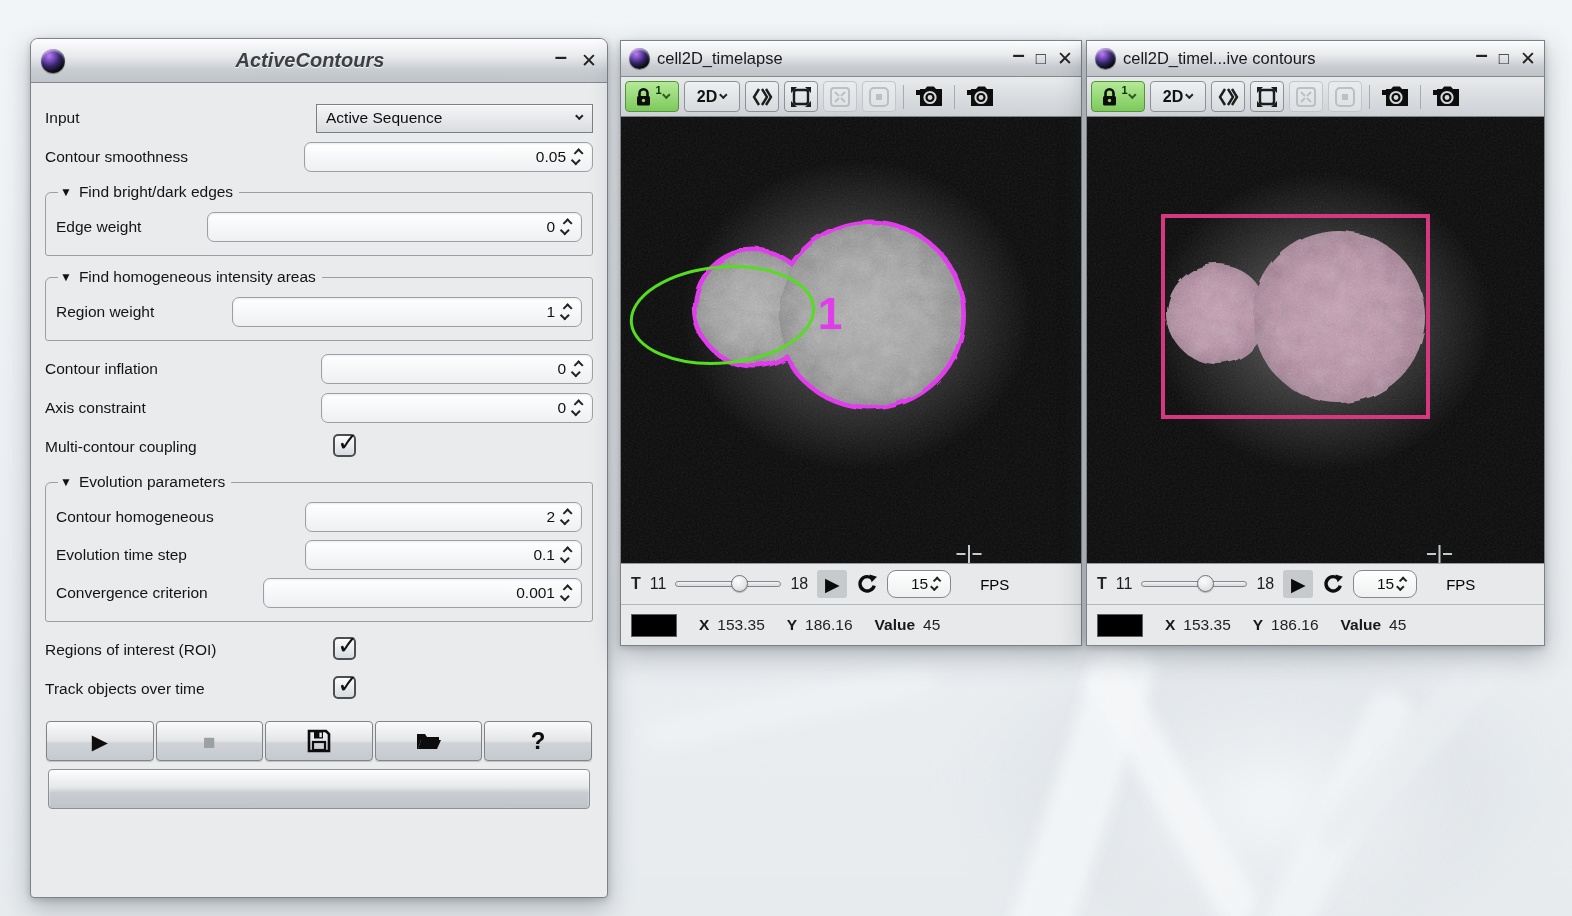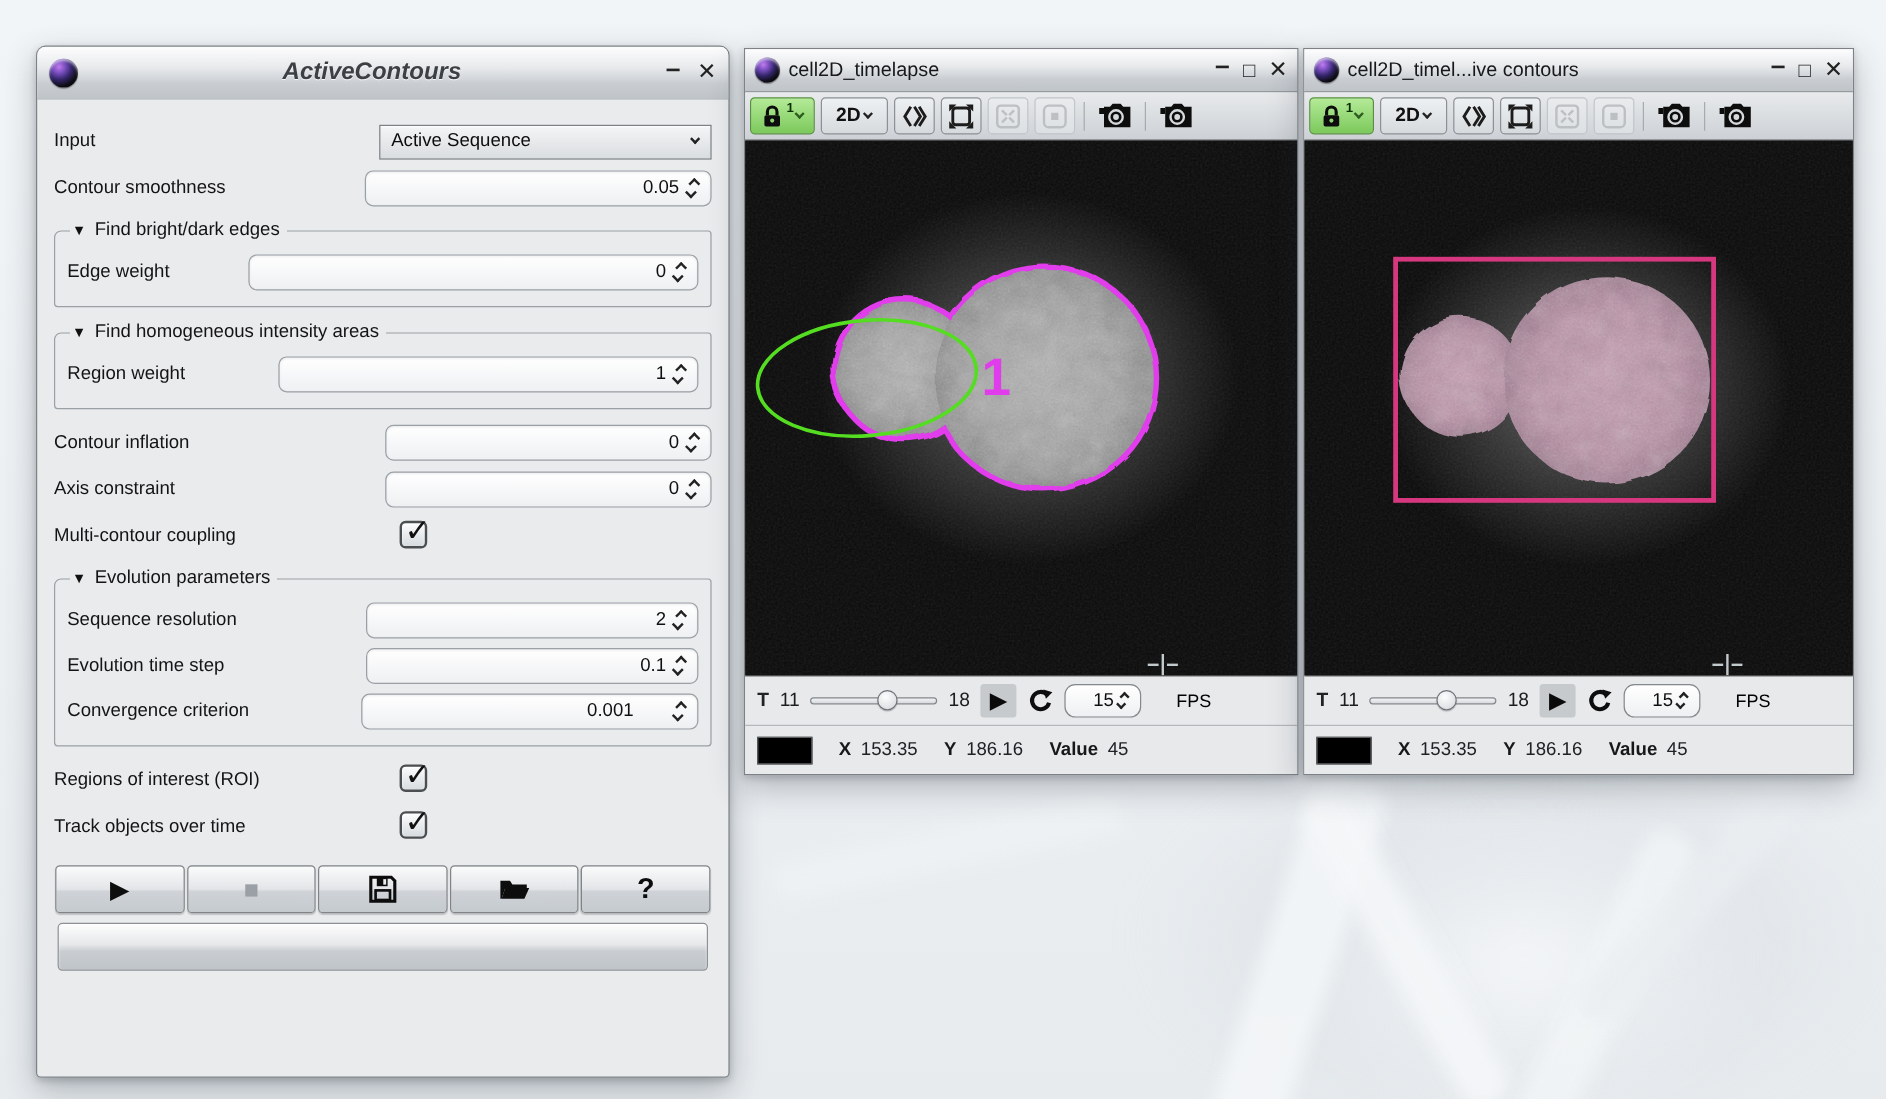--- a/index.html
+++ b/index.html
@@ -256,42 +256,42 @@
           <span class="tick">✓</span>
         </span>
       </div>
 
       <fieldset class="grp">
         <legend>
           <span class="tri">▼</span>
           <span>Evolution parameters</span>
         </legend>
         <div class="drow">
-          <span class="dlabel">Sequence resolution</span>
+          <span class="dlabel">Contour homogeneous</span>
           <div class="spin" style="width:277px;">
             <span class="spin-val">2</span>
             <span class="spin-arrows">
                 <i class="chev up"></i>
                 <i class="chev down"></i>
               </span>
           </div>
         </div>
         <div class="drow">
           <span class="dlabel">Evolution time step</span>
           <div class="spin" style="width:277px;">
             <span class="spin-val">0.1</span>
             <span class="spin-arrows">
                 <i class="chev up"></i>
                 <i class="chev down"></i>
               </span>
           </div>
         </div>
         <div class="drow">
           <span class="dlabel">Convergence criterion</span>
-          <div class="spin" style="width:281px;gap:27px;">
+          <div class="spin" style="width:319px;">
             <span class="spin-val">0.001</span>
             <span class="spin-arrows">
                 <i class="chev up"></i>
                 <i class="chev down"></i>
               </span>
           </div>
         </div>
       </fieldset>
 
       <div class="drow">

